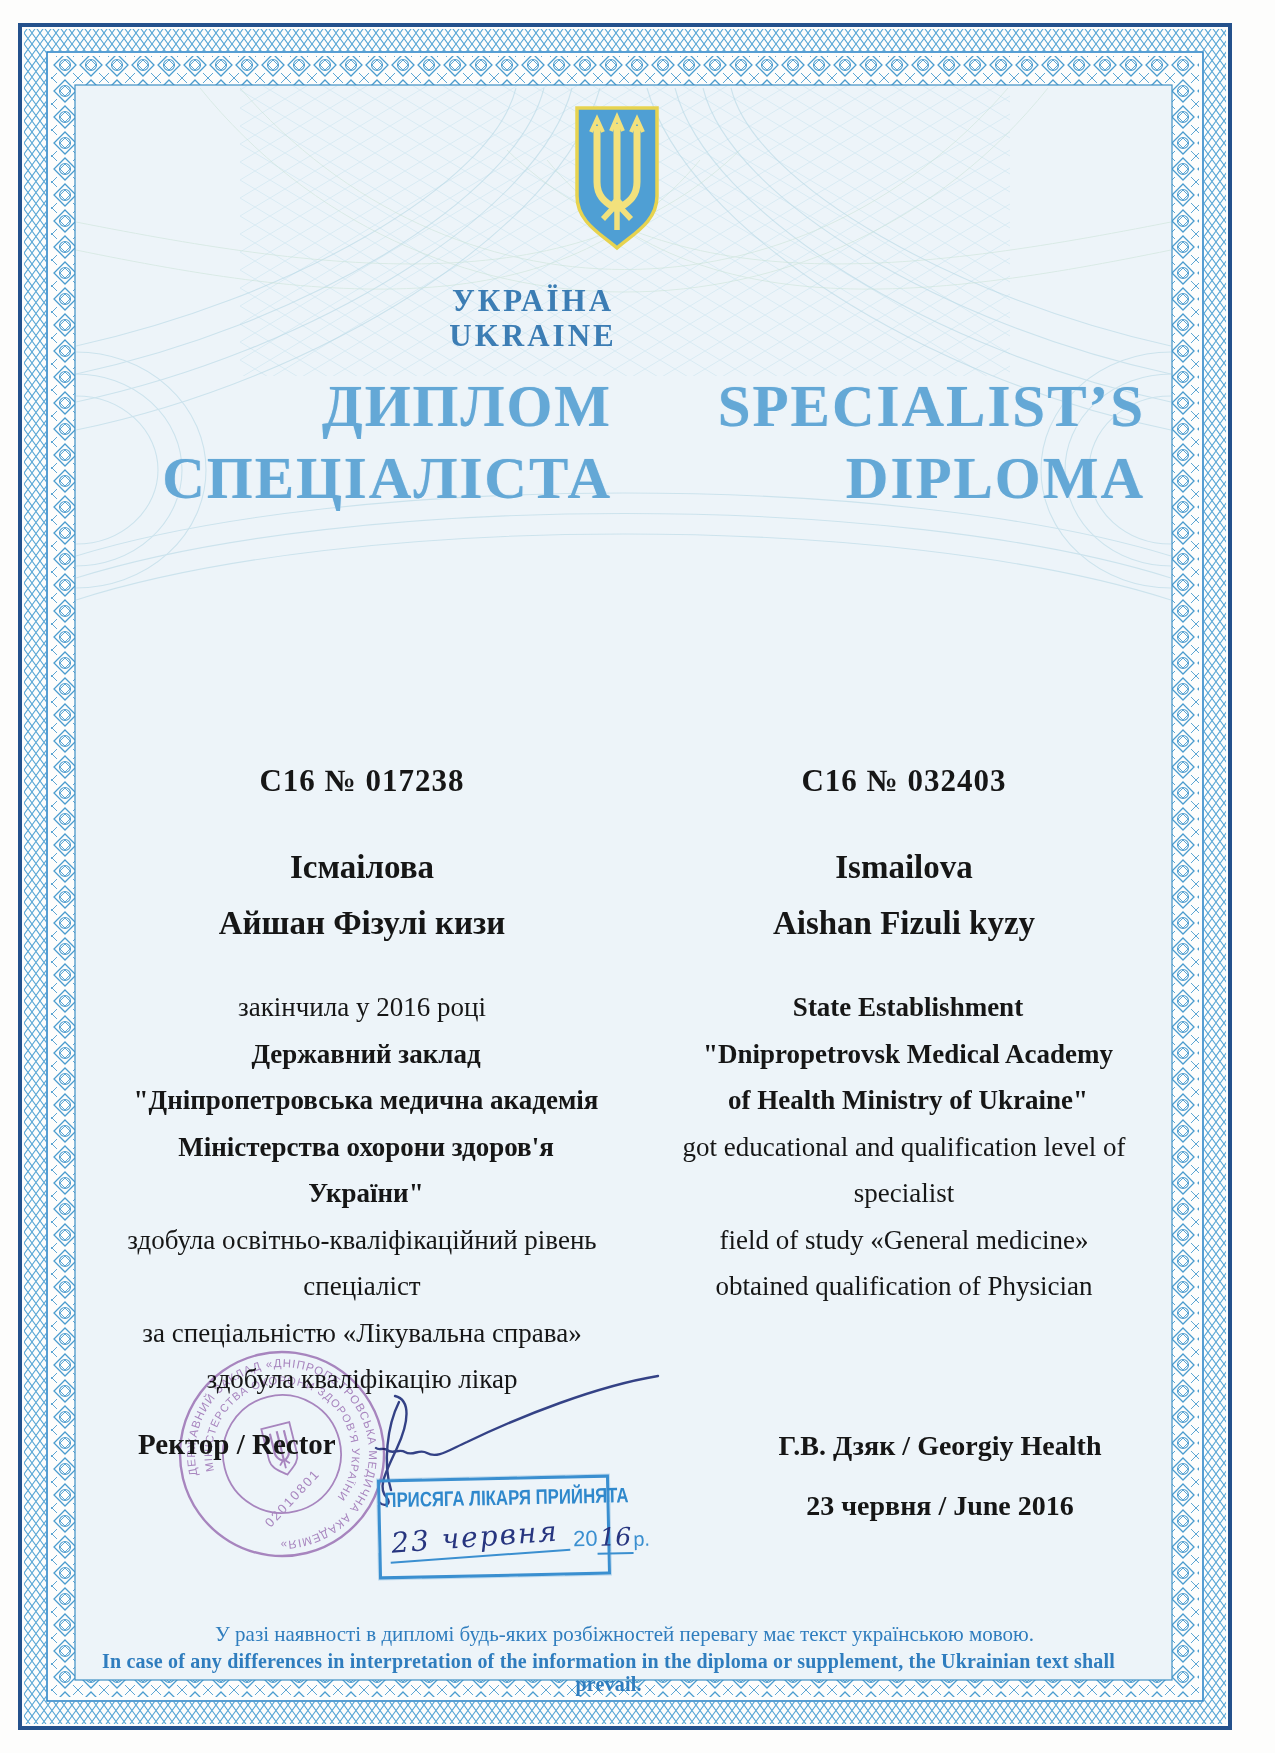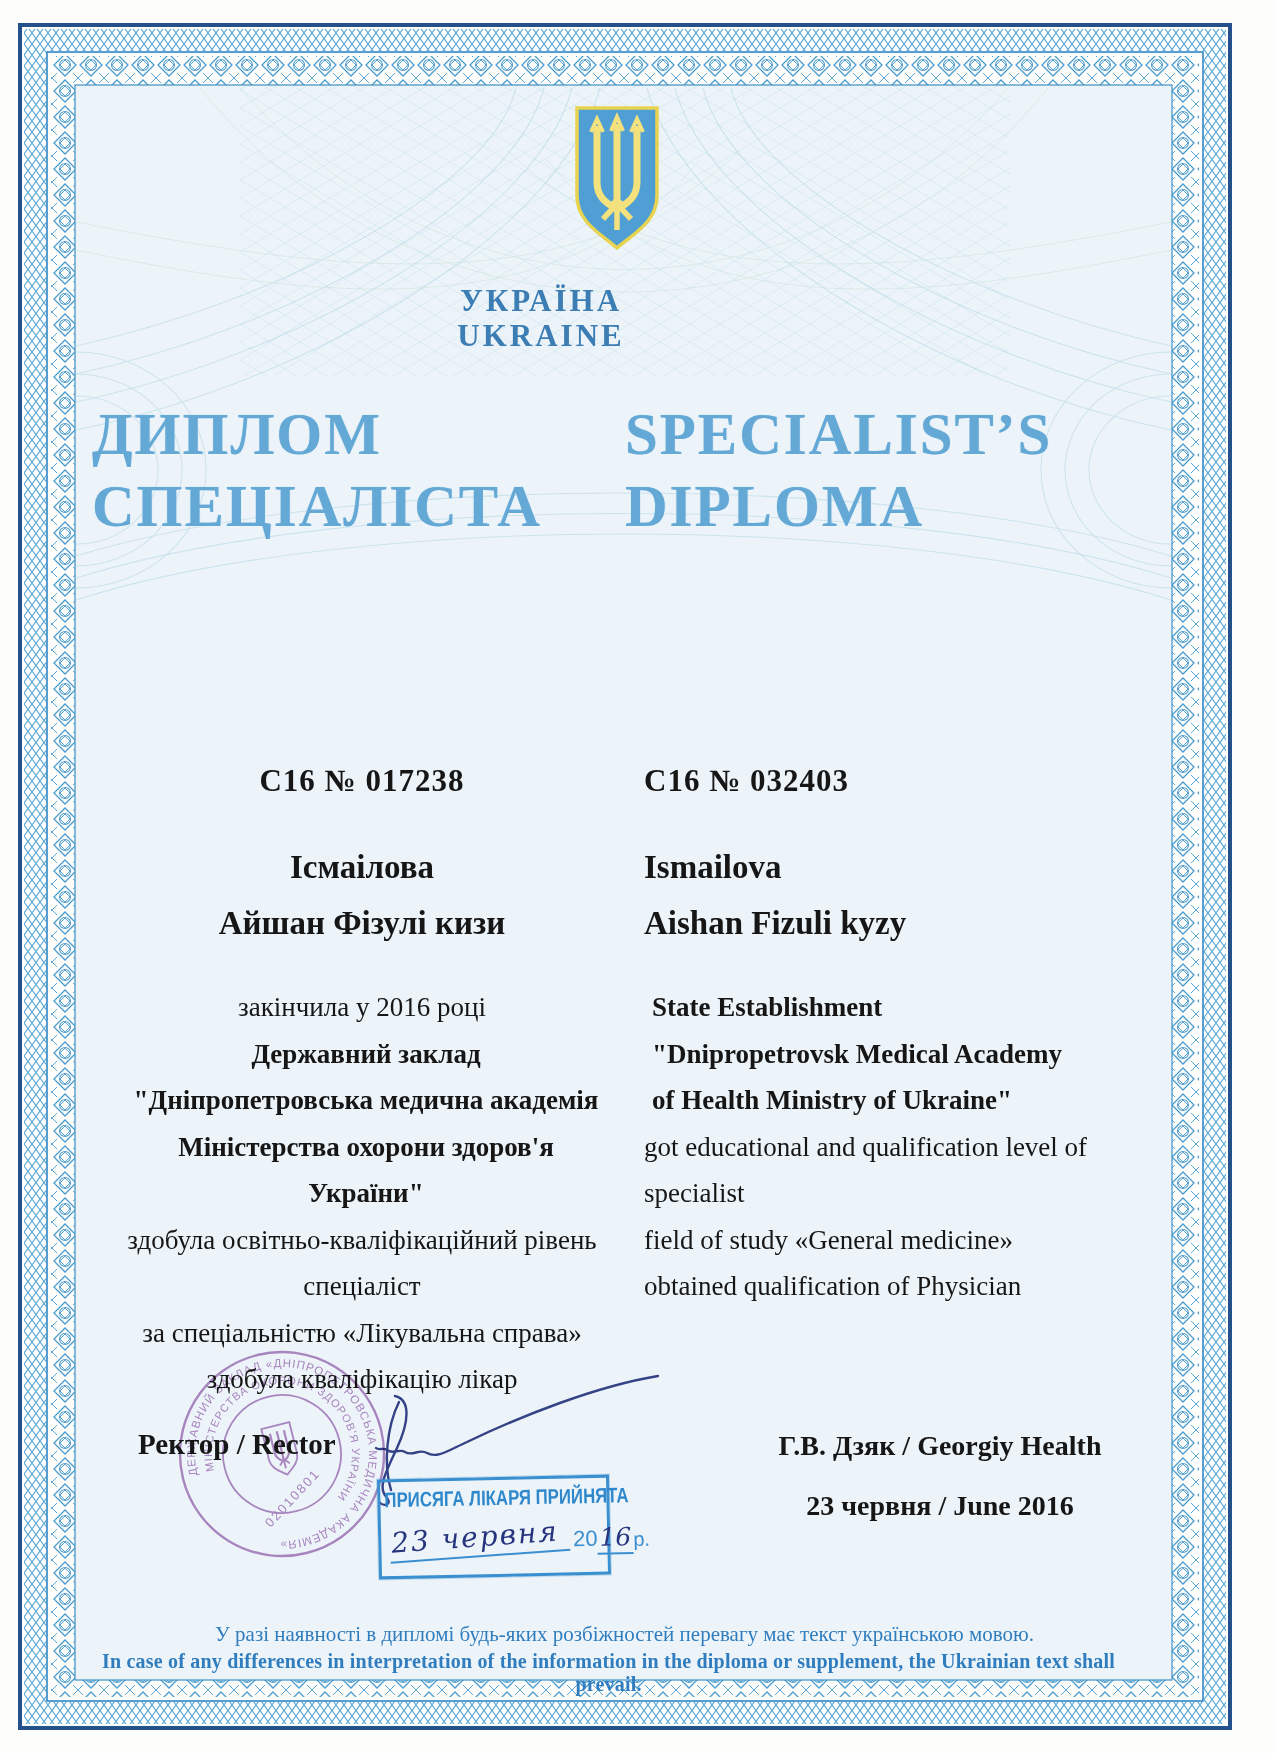--- a/index.html
+++ b/index.html
@@ -5,32 +5,32 @@
   html,body{margin:0;padding:0;background:#ffffff;}
   .page{
     position:relative;width:1275px;height:1753px;overflow:hidden;
     background:#fdfdfc;
     font-family:"Liberation Serif", serif;
     color:#161616;
   }
   .abs{position:absolute;}
   .bgsvg{position:absolute;left:0;top:0;}
   
-  .country{left:16px;top:283px;width:1016px;text-align:center;
+  .country{left:8px;top:283px;width:1016px;text-align:center;
     font-weight:bold;font-size:31px;letter-spacing:3px;color:#3c7db4;padding-left:17px;}
   .country.en{top:318px;}
   
-  .bigtitle{width:520px;text-align:left;font-weight:bold;font-size:59px;
-    letter-spacing:2px;color:#64a8d6;text-shadow:0 1px 1px rgba(255,255,255,.5), 0 0 1px #8fc3e4;margin-top:28px;}
+  .bigtitle{width:520px;text-align:right;font-weight:bold;font-size:59px;
+    letter-spacing:2px;color:#64a8d6;text-shadow:0 1px 1px rgba(255,255,255,.5), 0 0 1px #8fc3e4;}
   .t-uk{left:92px;}
   .t-en{left:625px;}
   .row1{top:372px;} .row2{top:444px;}
   
   .colL{left:112px;width:500px;text-align:center;}
-  .colR{left:644px;width:520px;text-align:left;}
+  .colR{left:644px;width:520px;text-align:center;}
   .dnum{top:763px;font-weight:bold;font-size:31px;letter-spacing:1px;}
   .surname{top:849px;font-weight:bold;font-size:33px;}
   .given{top:905px;font-weight:bold;font-size:33px;}
   .body{top:984px;font-size:27px;line-height:46.5px;}
   .body div[data-w="bold"]{font-weight:bold;margin-left:8px;}
   
   .rector{left:138px;top:1428px;font-weight:bold;font-size:29px;}
   .sigblock{left:700px;width:480px;text-align:center;font-weight:bold;font-size:28px;}
   .signame{top:1430px;} .sigdate{top:1490px;}
   

